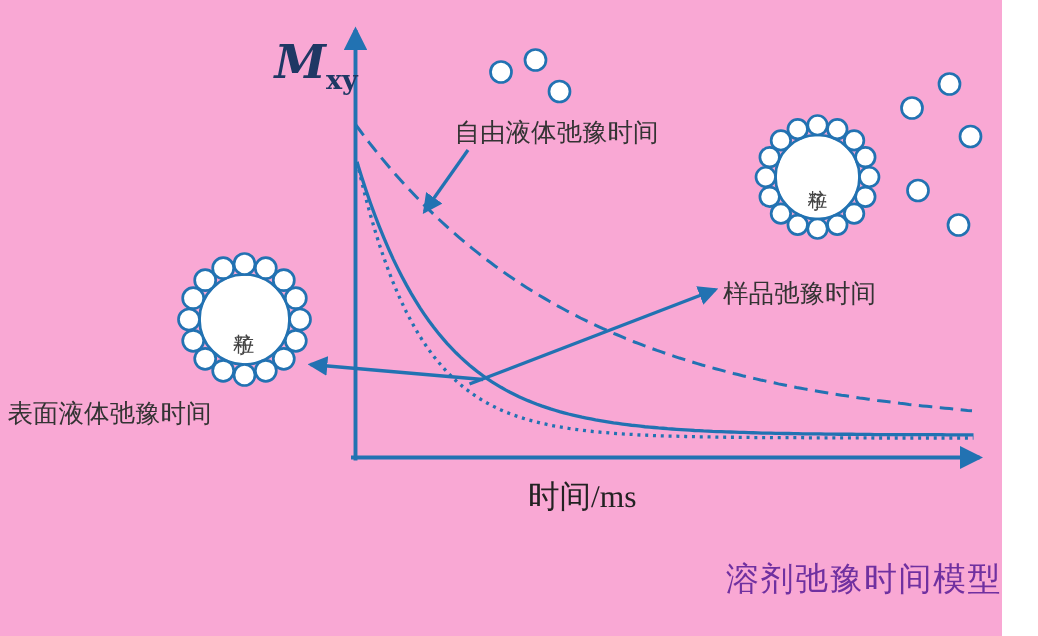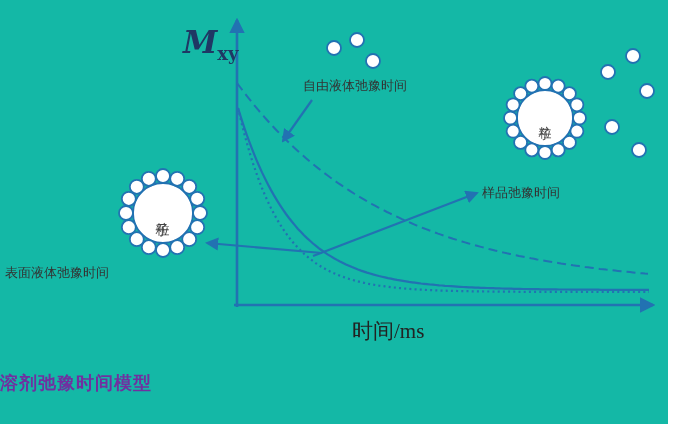--- a/index.html
+++ b/index.html
@@ -1,50 +1,50 @@
 <!DOCTYPE html>
 <html><head>
 <meta charset="utf-8">
 <title>溶剂弛豫时间模型</title>
 <style>
   *{box-sizing:border-box;}
   html,body{margin:0;padding:0;background:#ffffff;}
   .canvas{
-    position:relative;width:668px;height:424px;background:#14b8a6;overflow:hidden;
+    position:relative;width:668px;height:424px;background:#f9a8d4;overflow:hidden;
     --curve:#2272b2;--title:#7030a0;--text:#333333;--y-label:#1f3864;
     font-family:"Liberation Serif",serif;
   }
   .canvas > svg{position:absolute;left:0;top:0;}
   .axis{stroke:var(--curve);stroke-width:2.6;fill:none;}
   .curve{stroke:var(--curve);fill:none;}
   .curve.solid{stroke-width:2.2;}
   .curve.dashed{stroke-width:2;stroke-dasharray:9 5;}
   .curve.dotted{stroke-width:2.2;stroke-dasharray:2 3.2;}
   .ann-arrow{stroke:var(--curve);stroke-width:2.2;}
   .arrowhead{fill:var(--curve);}
   .p-body,.p-bead,.mol{fill:#ffffff;stroke:var(--curve);stroke-width:1.8;}
   .p-label{
     font-family:"Liberation Sans",sans-serif;font-size:14px;fill:#444;
     text-anchor:middle;writing-mode:vertical-rl;text-orientation:upright;letter-spacing:2px;
   }
   .p-label.small{font-size:13px;}
-  .lbl{position:absolute;font-size:13px;color:var(--text);white-space:nowrap;}
+  .lbl{position:absolute;font-size:17px;color:var(--text);white-space:nowrap;}
   .lbl.free{left:303px;top:77px;}
   .lbl.sample{left:482px;top:184px;}
   .lbl.surface{left:5px;top:264px;}
   .mxy{
     position:absolute;left:183px;top:24px;
     font-family:"DejaVu Serif",serif;font-style:italic;font-weight:bold;
     font-size:31px;color:var(--y-label);
   }
   .mxy sub{font-style:normal;font-size:18px;line-height:0;}
   .xlabel{position:absolute;left:352px;top:317px;font-size:21px;color:#222;}
   .title{
-    position:absolute;left:0;right:0;top:371px;text-align:left;
-    font-size:18px;font-weight:bold;color:var(--title);letter-spacing:1px;
+    position:absolute;left:0;right:0;top:371px;text-align:right;
+    font-size:22px;font-weight:normal;color:var(--title);letter-spacing:1px;
   }
 </style>
 </head>
 <body>
 
 <div class="canvas" style="--curve: #2272b2; --title: #7030a0; --text: #333333; --y-label: #1f3864;">
 
   <svg width="692" height="424" viewBox="0 0 692 424">
     <defs>
       <marker id="arrow" viewBox="0 0 10 10" refX="8.5" refY="5" markerWidth="6" markerHeight="6" orient="auto">

